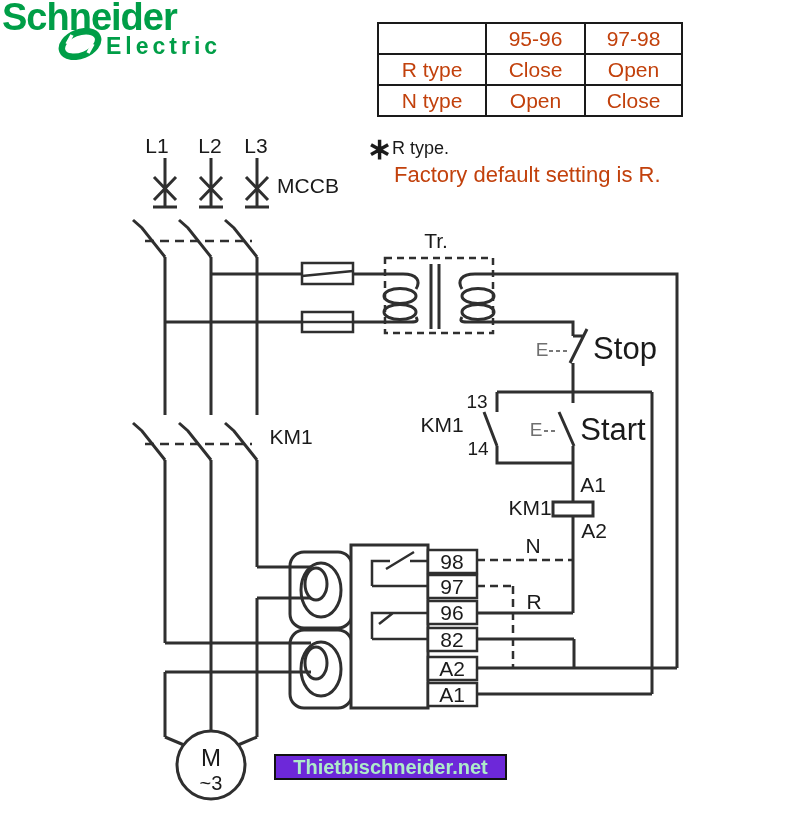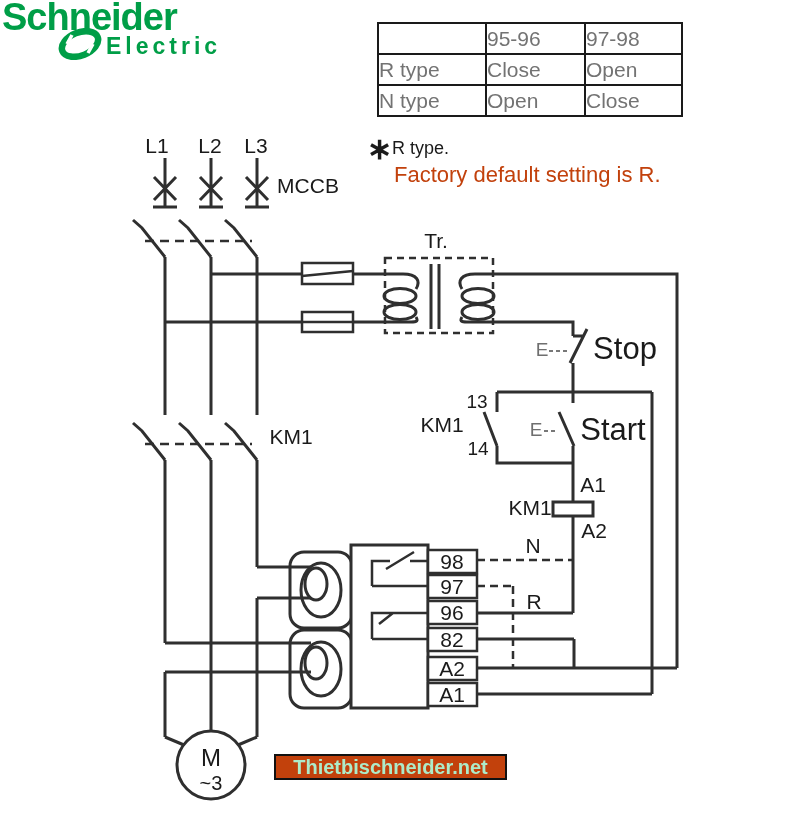--- a/index.html
+++ b/index.html
@@ -10,27 +10,27 @@
   .f19{font-size:19px;} .f20{font-size:20px;} .f21{font-size:21px;}
   .f24{font-size:24px;} .f27{font-size:31px;}
   .bold{font-weight:bold;}
   .gray{color:#6f6f6f;}
   
   .brand{position:absolute;left:2px;top:-4px;color:#009E47;font-size:38px;font-weight:bold;letter-spacing:-1px;}
   .brand-sub{position:absolute;left:106px;top:33px;color:#009E47;font-size:23px;font-weight:bold;letter-spacing:4px;}
   .brand-mark{position:absolute;left:56px;top:28px;}
   
   .ctable{position:absolute;left:377px;top:22px;border-collapse:collapse;table-layout:fixed;}
-  .ctable td{border:2px solid #1a1a1a;height:29px;text-align:left;font-size:21px;color:#737373;padding:0;}
+  .ctable td{border:2px solid #1a1a1a;height:29px;text-align:center;font-size:21px;color:#c2410c;padding:0;}
   
   .note-star{position:absolute;left:367px;top:131px;font-size:30px;font-weight:bold;color:#1a1a1a;}
   .note1{position:absolute;left:392px;top:138px;font-size:18px;color:#1a1a1a;}
   .note2{position:absolute;left:394px;top:162px;font-size:22px;color:#c2410c;}
   
-  .wm{position:absolute;left:274px;top:754px;width:233px;height:26px;background:#c2410c;
+  .wm{position:absolute;left:274px;top:754px;width:233px;height:26px;background:#6d28d9;
       border:2px solid #111;box-sizing:border-box;text-align:center;line-height:22px;
       font-size:20px;font-weight:bold;color:#ADEBC9;letter-spacing:0px;}
 </style>
 </head>
 <body>
 
 <div id="stage">
 
   <div class="brand">Schneider</div>
   <svg class="brand-mark" width="48" height="32">

